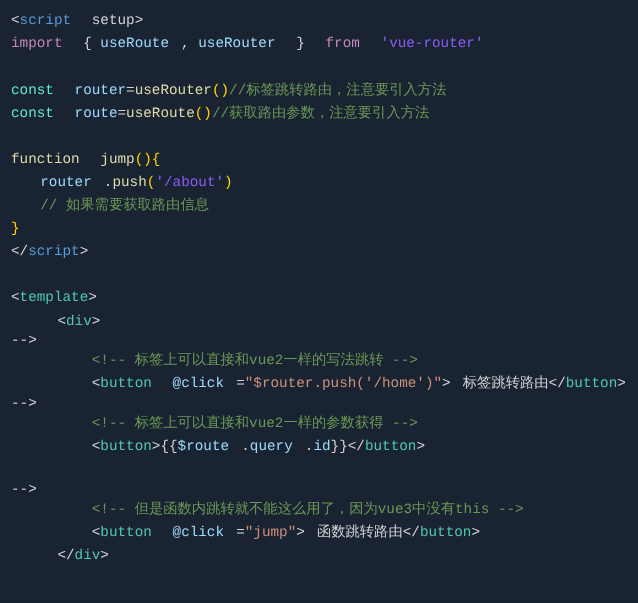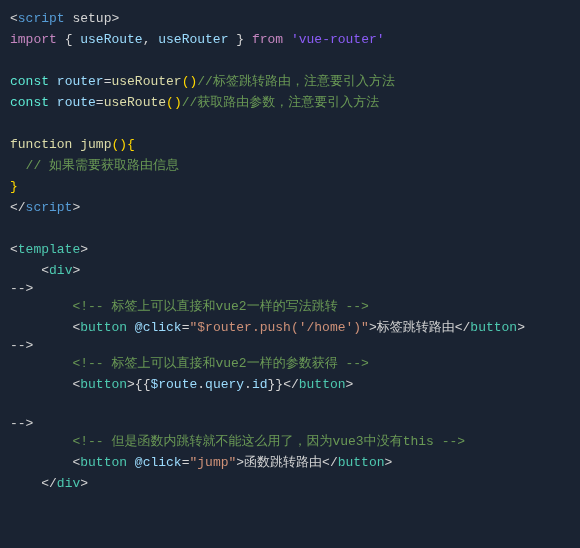--- a/index.html
+++ b/index.html
@@ -46,21 +46,21 @@
     .string { color: #8b5cf6; }
     .kw-const { color: #5eead4; }
     .kw-function { color: #dcdcaa; }
     .fn-name { color: #dcdcaa; }
     .comment-zh { color: #6a9955; }
     .method { color: #dcdcaa; }
     .tag-name { color: #4ec9b0; }
     .attr-name { color: #9cdcfe; }
     .attr-string { color: #ce9178; }
     .html-comment { color: #6a9955; }
-    .text-white { color: #d4d4d4; }
+    .text-white { color: #d4d4d4; margin-left: 11px; }
     .equals-op { color: #d4d4d4; }
     .paren { color: #ffd700; }
     .curly { color: #ffd700; }
     .mustache { color: #d4d4d4; }
     .template-tag { color: #4ec9b0; text-align: right; }
   </style>
 </head>
 <body>
 
 <div class="code-editor">
@@ -82,20 +82,21 @@
 
   
   <div class="empty-line"></div>
 
   
   <div class="line"><span class="kw-function">function</span><span class="text-white"> </span><span class="fn-name">jump</span><span class="paren">()</span><span class="curly">{</span></div>
 
   
 
   
+  <div class="line"><span class="text-white">  </span><span class="identifier">router</span><span class="text-white">.</span><span class="method">push</span><span class="paren">(</span><span class="string">'/about'</span><span class="paren">)</span></div>
 
   
   <div class="line"><span class="text-white">  </span><span class="comment-zh">// 如果需要获取路由信息</span></div>
 
   
 
   
   <div class="line"><span class="curly">}</span></div>
 
   

